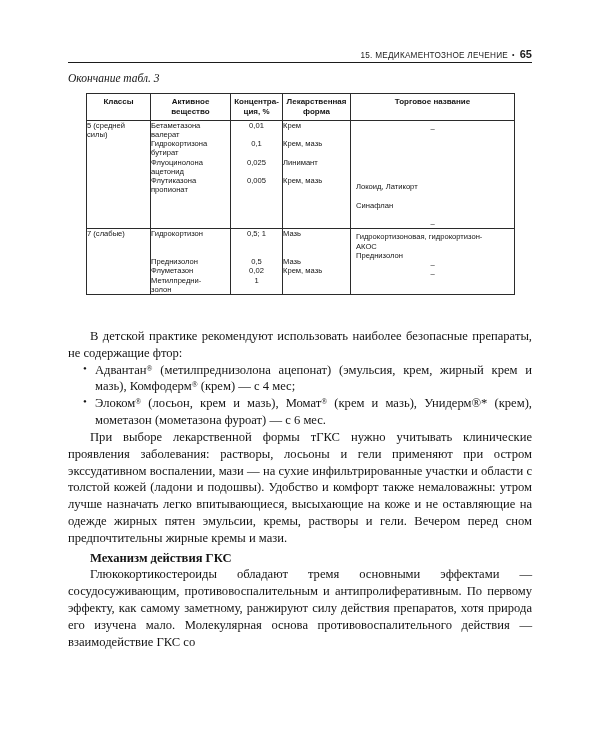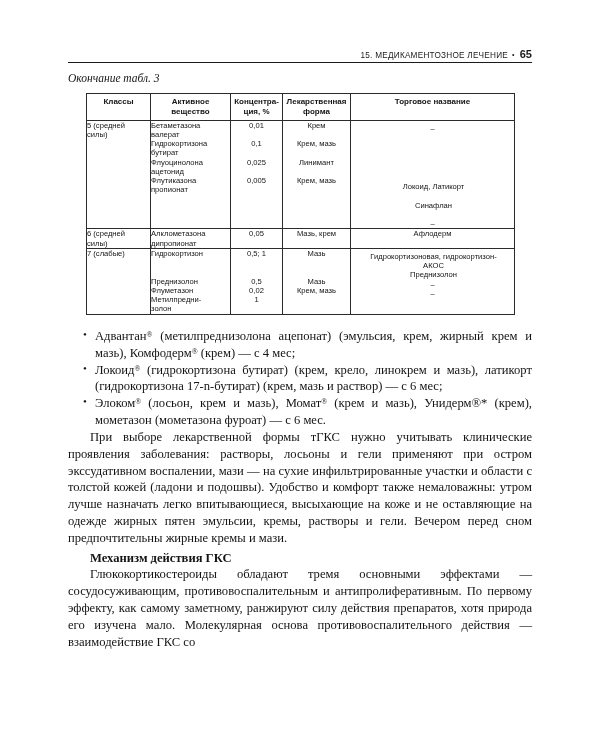--- a/index.html
+++ b/index.html
@@ -100,21 +100,21 @@
   col.c3 { width: 52px; }
   col.c4 { width: 68px; }
   col.c5 { width: 164px; }
   .sline {
     display: block;
     line-height: 1.22;
     white-space: pre-line;
   }
   .cellpad-l { padding: 3px 3px 3px 4px; margin-left: 25px; }
   .cellpad-c { padding: 3px 3px 3px 3px; text-align: center; }
-  .cellpad-lc { padding: 3px 3px 3px 5px; text-align: center; }
+  .cellpad-lc { padding: 3px 3px 3px 5px; }
 
   .grp td { padding-top: 3px; padding-bottom: 4px; }
 
   
   .body {
     position: absolute;
     left: 68px;
     top: 328px;
     width: 464px;
     font-size: 12.6px;
@@ -242,39 +242,20 @@
             <span class="sline cellpad-c" style="padding-top:3px;padding-bottom:0;">–</span>
             <span class="sline">&nbsp;</span>
             <span class="sline cellpad-lc" style="padding-top:0;padding-bottom:0;margin-top:40px;">Локоид, Латикорт</span>
             <span class="sline">&nbsp;</span>
             <span class="sline cellpad-lc" style="padding-top:0;padding-bottom:0;">Синафлан</span>
             <span class="sline">&nbsp;</span>
             <span class="sline cellpad-c" style="padding-top:0;padding-bottom:0;">–</span>
           </td>
         </tr>
 
-        <tr class="grp">
-          <td class="cellpad-l">
-            <span class="sline">6 (средней
-силы)</span>
-          </td>
-          <td class="cellpad-l">
-            <span class="sline">Алклометазона
-дипропионат</span>
-          </td>
-          <td class="cellpad-c">
-            <span class="sline">0,05</span>
-          </td>
-          <td class="cellpad-lc">
-            <span class="sline">Мазь, крем</span>
-          </td>
-          <td class="cellpad-lc">
-            <span class="sline">Афлодерм</span>
-          </td>
-        </tr>
 
         <tr class="grp">
           <td class="cellpad-l">
             <span class="sline">7 (слабые)</span>
           </td>
           <td class="cellpad-l">
             <span class="sline">Гидрокортизон</span>
             <span class="sline">&nbsp;</span>
             <span class="sline">&nbsp;</span>
             <span class="sline">Преднизолон</span>
@@ -306,24 +287,24 @@
             <span class="sline cellpad-c" style="padding-top:0;padding-bottom:0;">–</span>
           </td>
         </tr>
 
       </tbody>
     </table>
   </div>
 
   <div class="body">
 
+    <p class="para">В детской практике рекомендуют использовать наиболее безопасные препараты, не содержащие фтор:</p>
 
     <ul class="bullets">
       <li><span>Адвантан</span><sup class="reg">®</sup><span> (метилпреднизолона ацепонат) (эмульсия, крем, жирный крем и мазь), Комфодерм</span><sup class="reg">®</sup><span> (крем) — с 4 мес;</span></li>
-      <li><span>Локоид</span><sup class="reg">®</sup><span> (гидрокортизона бутират) (крем, крело, линокрем и мазь), латикорт (гидрокортизона 17-n-бутират) (крем, мазь и раствор) — с 6 мес;</span></li>
       <li><span>Элоком</span><sup class="reg">®</sup><span> (лосьон, крем и мазь), Момат</span><sup class="reg">®</sup><span> (крем и мазь), Унидерм®* (крем), мометазон (мометазона фуроат) — с 6 мес.</span></li>
     </ul>
 
     <p class="para">При выборе лекарственной формы тГКС нужно учитывать клинические проявления заболевания: растворы, лосьоны и гели применяют при остром экссудативном воспалении, мази — на сухие инфильтрированные участки и области с толстой кожей (ладони и подошвы). Удобство и комфорт также немаловажны: утром лучше назначать легко впитывающиеся, высыхающие на коже и не оставляющие на одежде жирных пятен эмульсии, кремы, растворы и гели. Вечером перед сном предпочтительны жирные кремы и мази.</p>
 
     <h3 class="subhead">Механизм действия ГКС</h3>
 
     <p class="para">Глюкокортикостероиды обладают тремя основными эффектами — сосудосуживающим, противовоспалительным и антипролиферативным. По первому эффекту, как самому заметному, ранжируют силу действия препаратов, хотя природа его изучена мало. Молекулярная основа противовоспалительного действия — взаимодействие ГКС со</p>
 
   </div>

